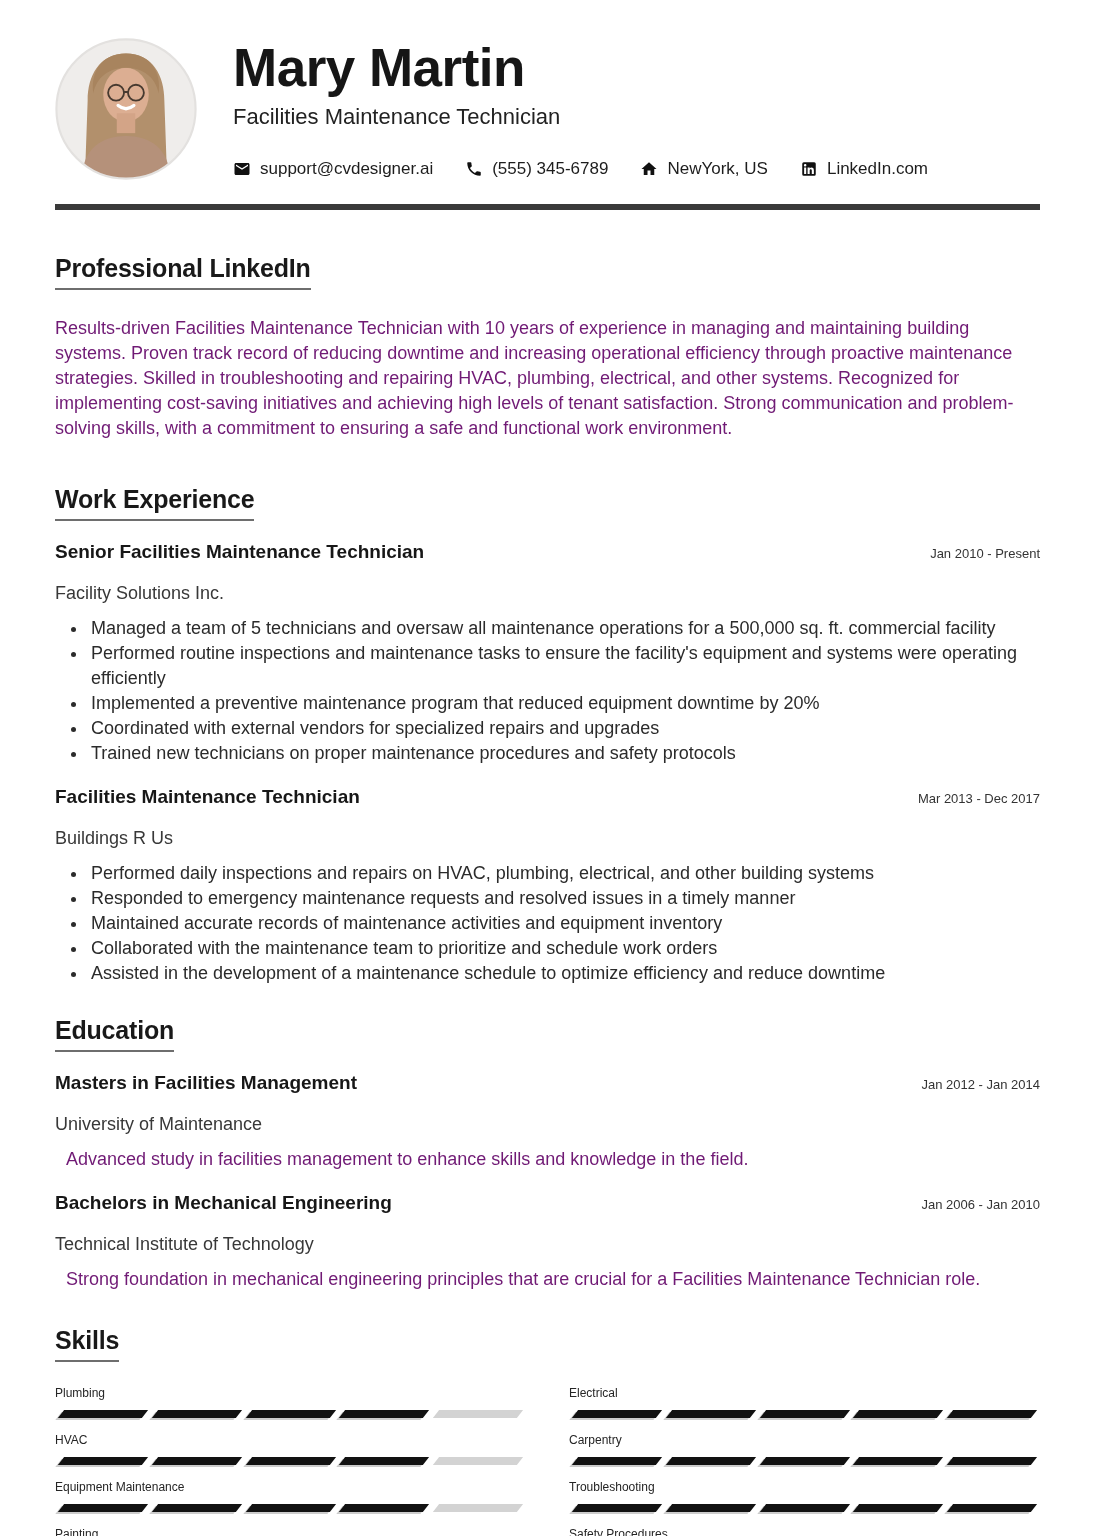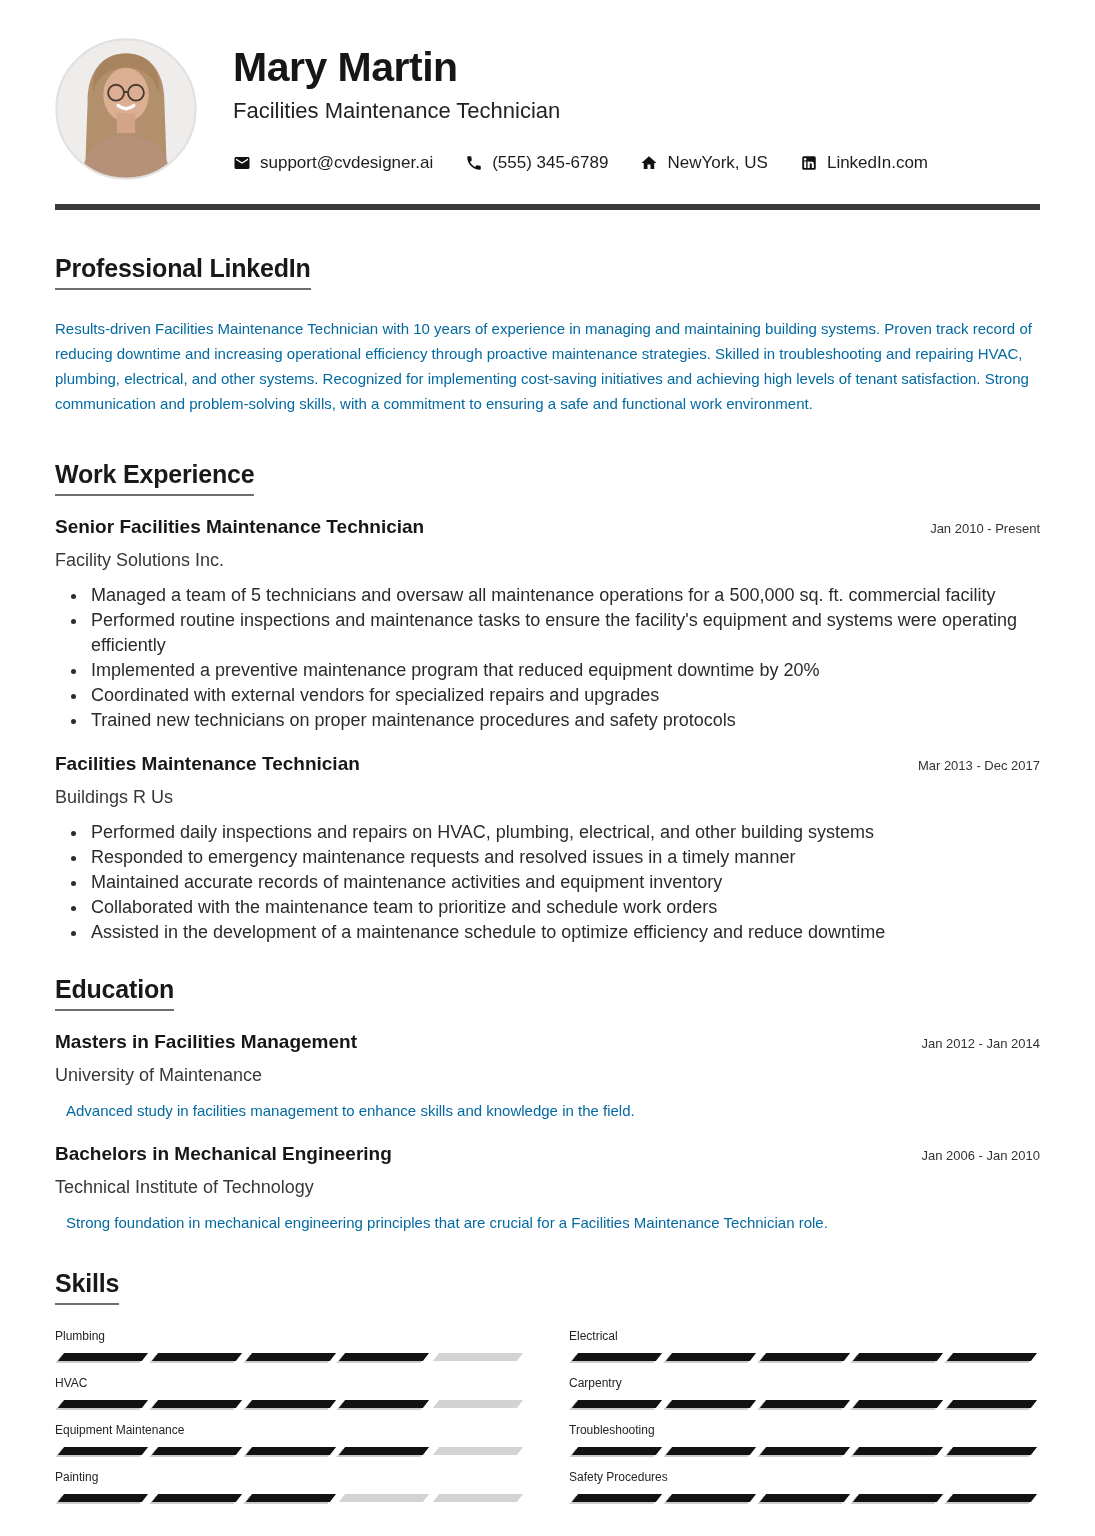--- a/index.html
+++ b/index.html
@@ -12,48 +12,48 @@
     font-family: "Liberation Sans", "DejaVu Sans", sans-serif;
     color: #2b2b2b;
     overflow: hidden;
   }
 
   
   .header { display: flex; align-items: center; gap: 36px; }
   .avatar-wrap { width: 142px; height: 142px; flex: 0 0 auto; }
   .avatar-wrap svg { width: 100%; height: 100%; display: block; }
   .header-text { flex: 1; }
-  .name { font-size: 41px; font-weight: 700; color: #161616; letter-spacing: -0.5px; line-height: 1.1; }
+  .name { font-size: 53px; font-weight: 700; color: #161616; letter-spacing: -0.5px; line-height: 1.1; }
   .job-title { font-size: 22px; color: #222; margin-top: 7px; font-weight: 400; }
   .contact-row { display: flex; align-items: center; gap: 32px; margin-top: 21px; }
   .contact-item { display: flex; align-items: center; gap: 9px; font-size: 17px; color: #1d1d1d; margin-top: 8px; }
   .contact-item svg { width: 18px; height: 18px; fill: #111; flex: 0 0 auto; }
 
   .header-divider { margin-top: 24px; height: 6px; background: #3a3a3a; }
 
   
   .section { margin-top: 44px; }
   .section-heading {
     display: inline-block;
     font-size: 25px;
     font-weight: 700;
     color: #191919;
     letter-spacing: -0.2px;
     padding-bottom: 5px;
     border-bottom: 2px solid #6e6e6e;
   }
-  .section p, .body-text { font-size: 15px; line-height: 25px; color: #0369a1; }
+  .section p, .body-text { font-size: 18px; line-height: 25px; color: #701a75; }
   .section > p { margin-top: 26px; }
 
   
   .entry { margin-top: 20px; }
   .entry-head { display: flex; justify-content: space-between; align-items: baseline; }
   .entry-title { font-size: 19px; font-weight: 700; color: #171717; }
   .entry-date { font-size: 13px; color: #333; white-space: nowrap; }
-  .entry-sub { font-size: 18px; color: #383838; margin-top: 12px; }
+  .entry-sub { font-size: 18px; color: #383838; margin-top: 20px; }
   .entry-desc { margin-top: 12px; margin-left: 11px; }
   ul.bullets { margin: 12px 0 20px 0; padding-left: 33px; }
   ul.bullets li { font-size: 18px; line-height: 25px; color: #2b2b2b; padding-left: 3px; }
 
   
   .skills-grid { display: flex; gap: 43px; margin-top: 24px; }
   .skills-col { flex: 1; min-width: 0; }
   .skill { margin-bottom: 15px; }
   .skill-label { font-size: 12px; color: #252525; margin-bottom: 10px; }
   .skill-bar { display: flex; gap: 10px; height: 8px; padding: 0 6px; }

